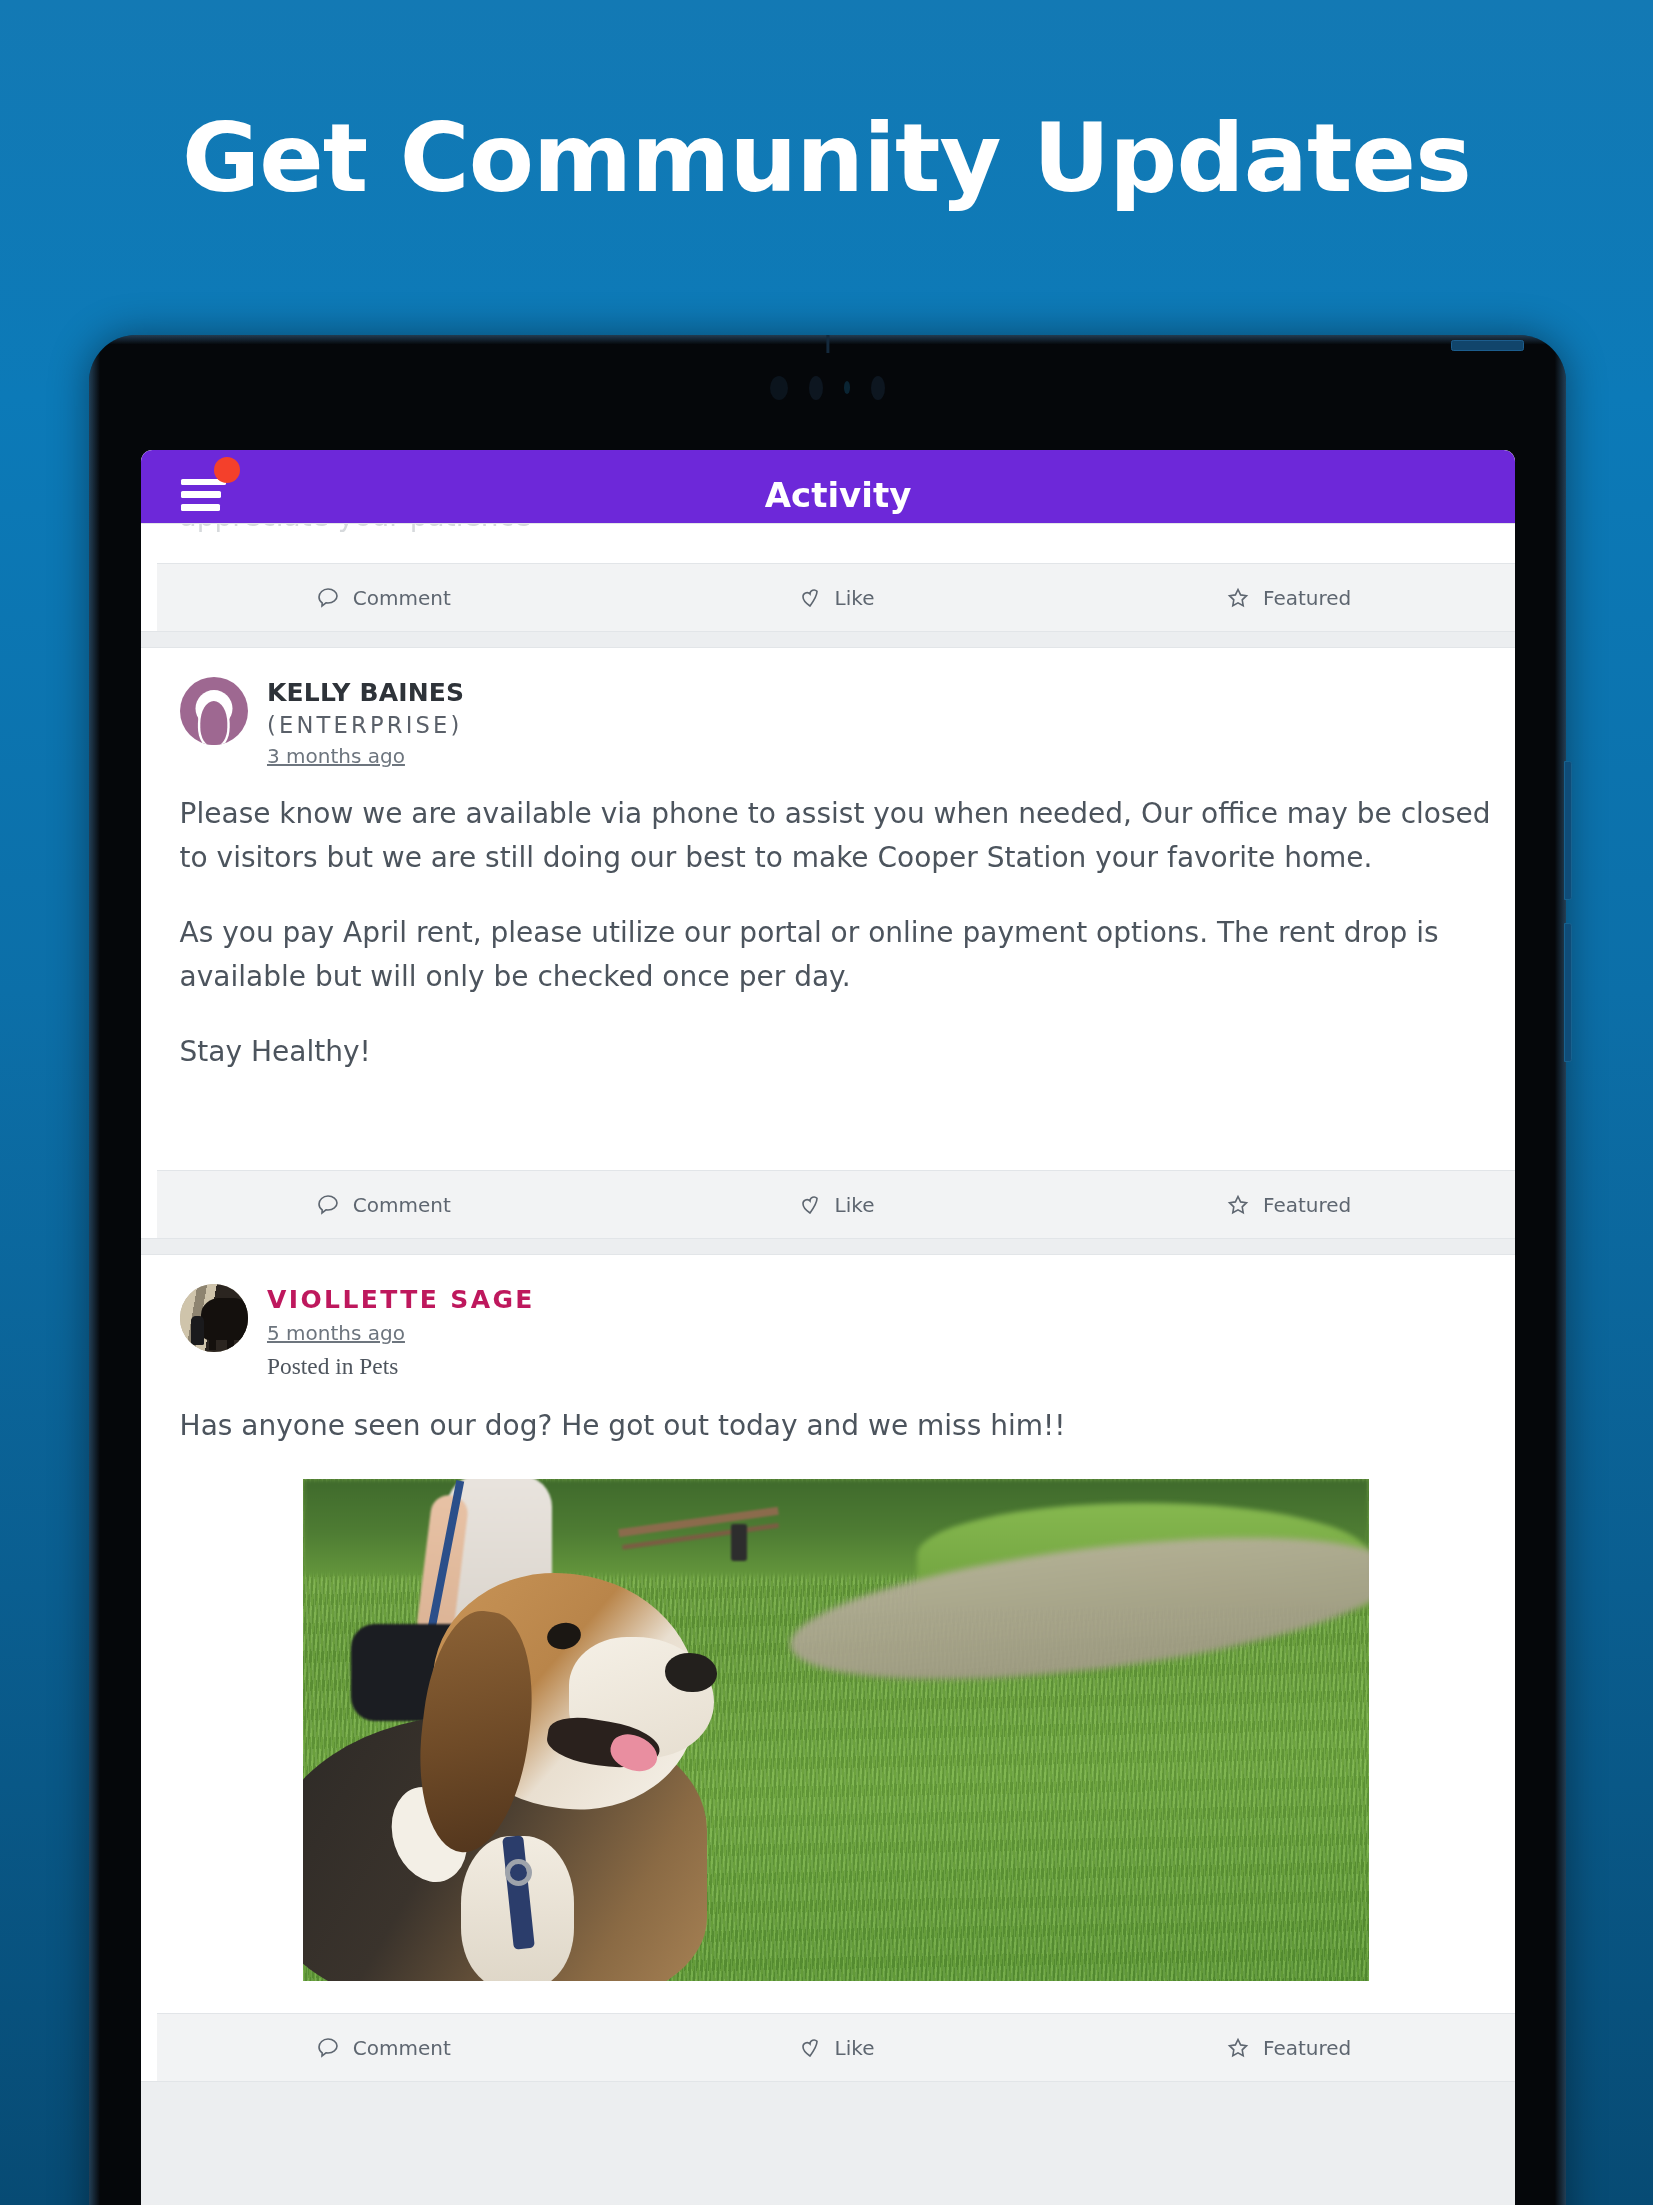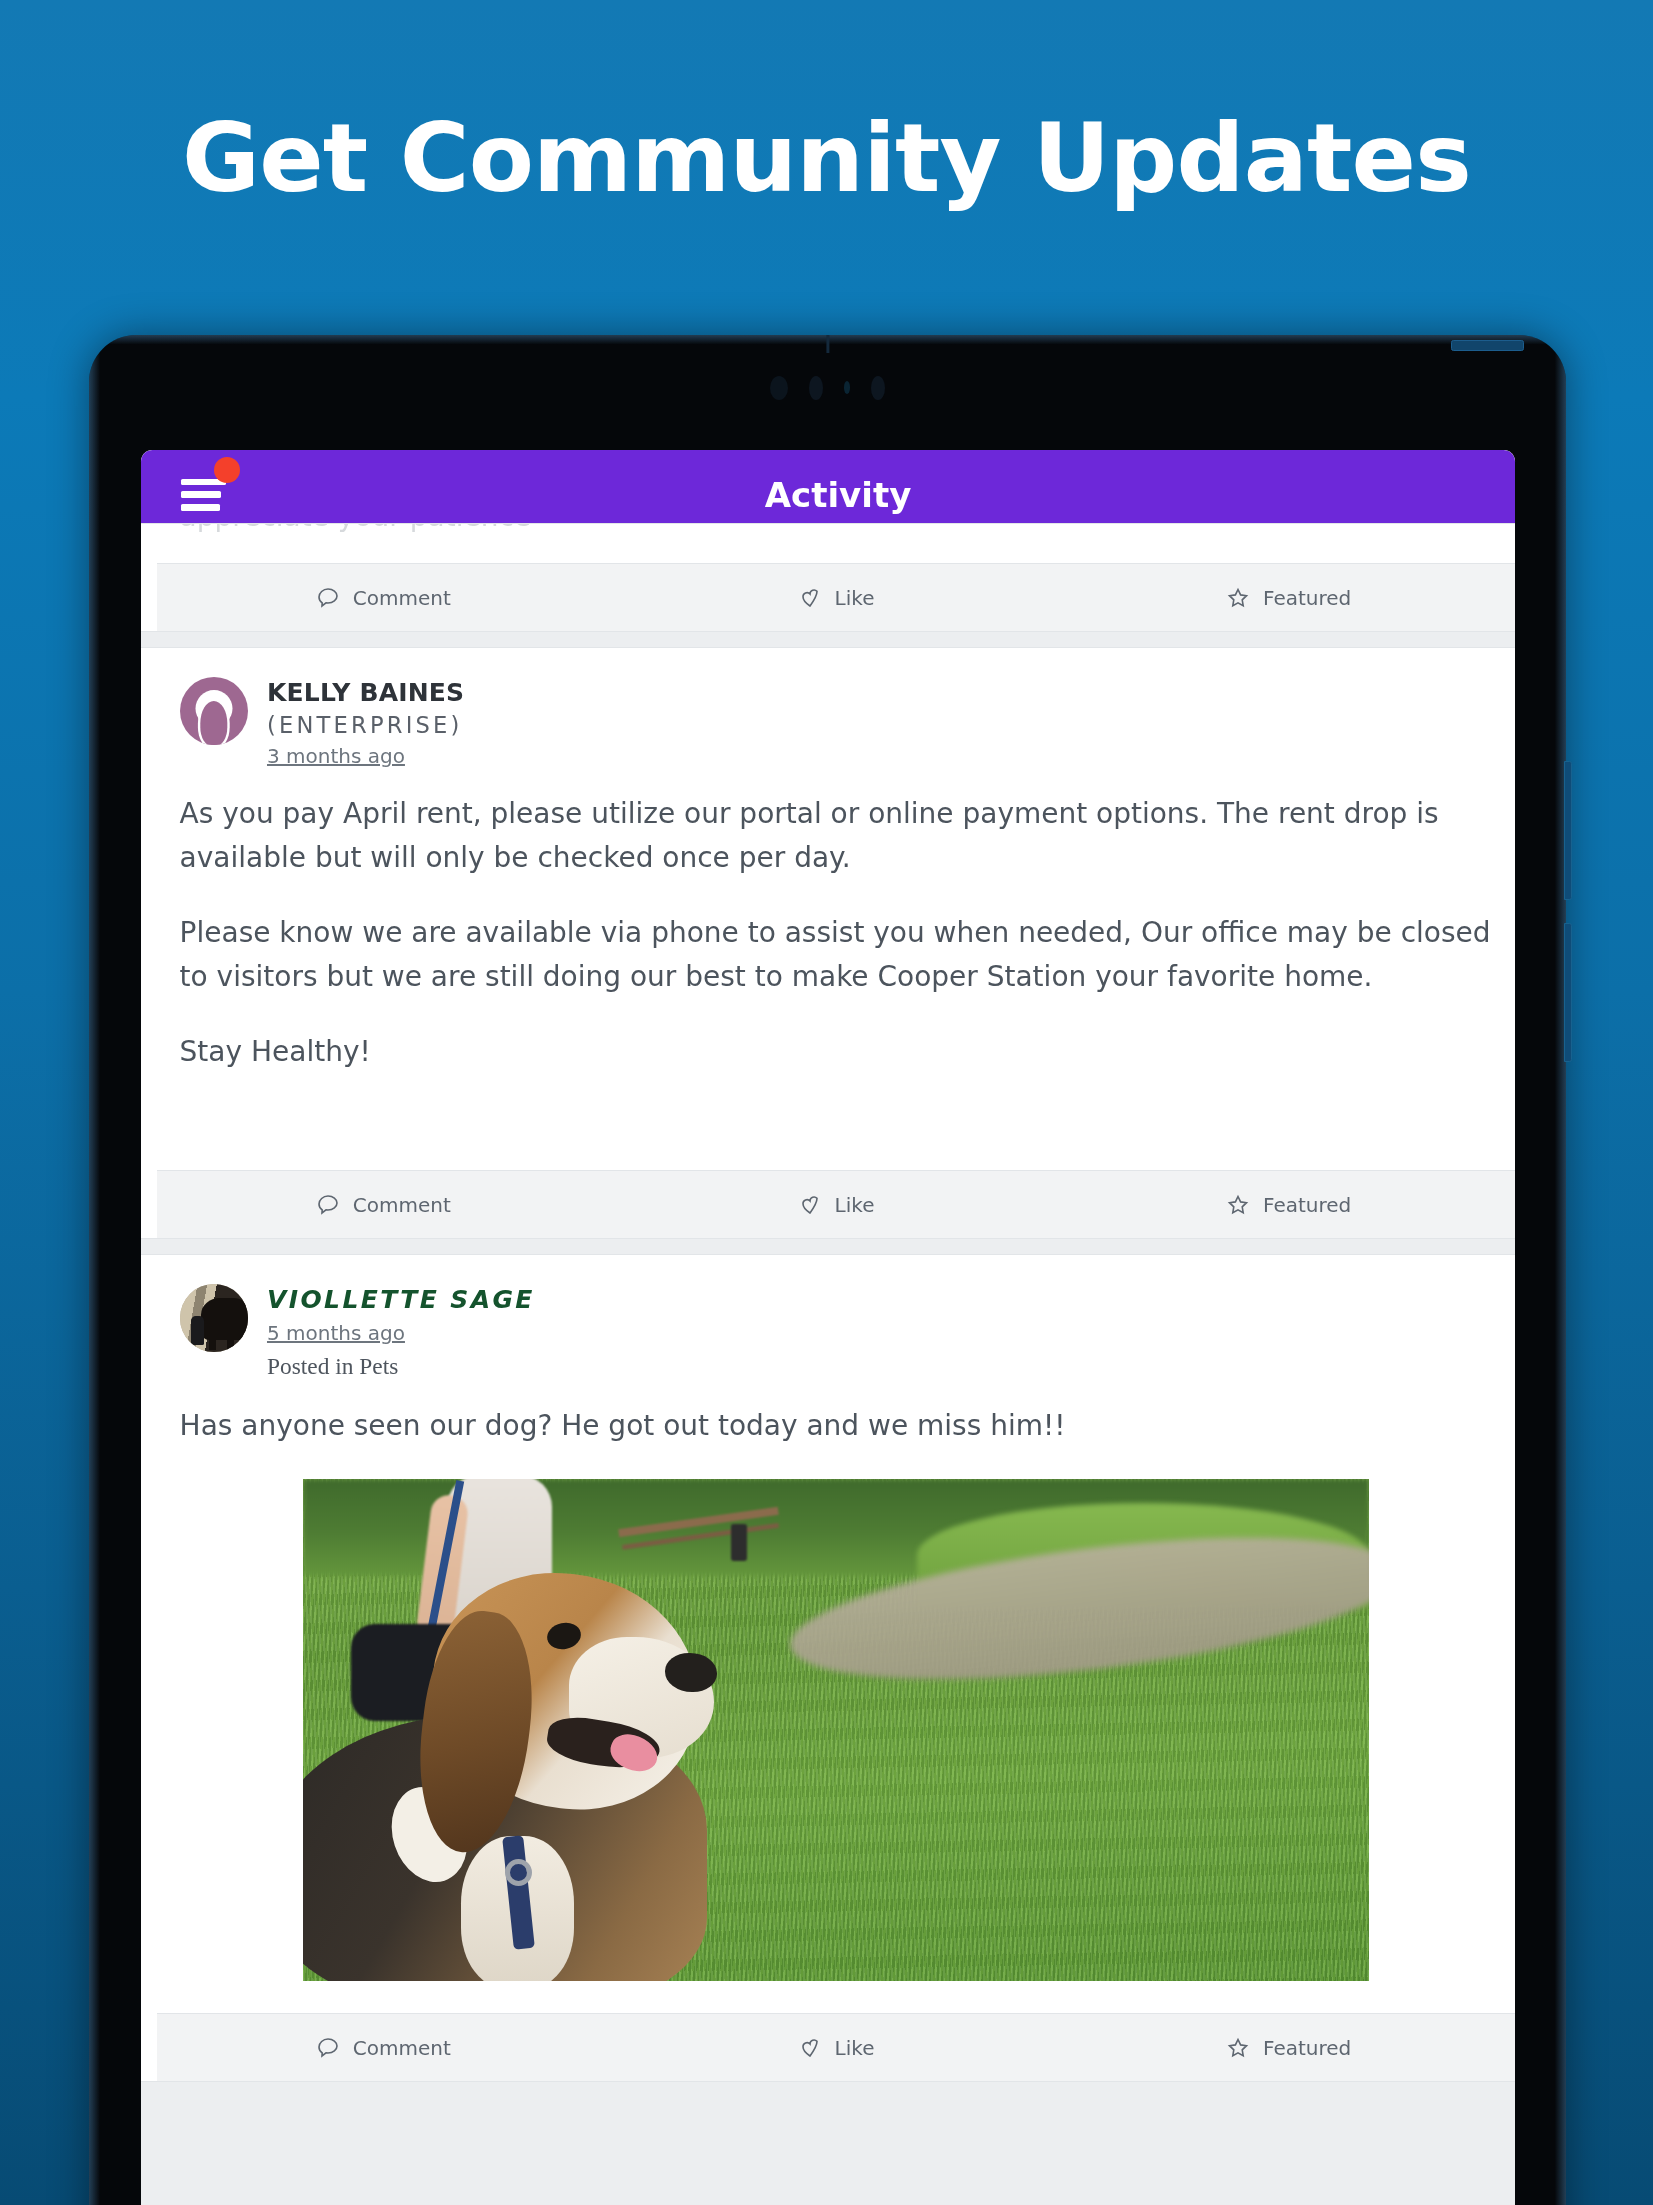--- a/index.html
+++ b/index.html
@@ -214,21 +214,21 @@
     background:#1a1a1c;
     border-radius:4.8px 4.8px 1.6px 1.6px;
   }
 
   .post-meta { padding-top:1.6px; }
   .author-name {
     font-size:25px; font-weight:bold;
     color:#2e3339; letter-spacing:0.2px;
     font-family:"DejaVu Sans", sans-serif;
   }
-  .author-name.muted { color:#14532d; letter-spacing:2.4px; font-weight:bold;font-style:italic; }
+  .author-name.muted { color:#be185d; letter-spacing:2.4px; font-weight:bold; }
   .author-sub {
     font-size:22.6px; color:#5a6069;
     letter-spacing:3.2px; margin-top:4.8px;
     font-family:"DejaVu Sans", sans-serif;
   }
   .post-time {
     font-size:20px; color:#6d757e; margin-top:6.5px;
     font-family:"DejaVu Sans", sans-serif;
     text-decoration:underline;
   }
@@ -496,22 +496,22 @@
       <div class="card">
         <div class="post-head">
           <div class="avatar kelly"></div>
           <div class="post-meta">
             <div class="author-name">KELLY BAINES</div>
             <div class="author-sub">(ENTERPRISE)</div>
             <div class="post-time">3 months ago</div>
           </div>
         </div>
         <div class="post-text">
+          <p>Please know we are available via phone to assist you when needed, Our office may be closed to visitors but we are still doing our best to make Cooper Station your favorite home.</p>
           <p>As you pay April rent, please utilize our portal or online payment options. The rent drop is available but will only be checked once per day.</p>
-          <p>Please know we are available via phone to assist you when needed, Our office may be closed to visitors but we are still doing our best to make Cooper Station your favorite home.</p>
           <p>Stay Healthy!</p>
         </div>
         <div class="pad-bottom"></div>
         <div class="actions">
           <div class="action">
             <svg width="24" height="24" viewBox="0 0 24 24" fill="none" stroke="#5e6670" stroke-width="1.6">
               <path d="M12 3c5 0 9 3.1 9 7s-4 7-9 7c-.7 0-1.4-.06-2-.17L6 20l.2-3.2C4.2 15.5 3 13.4 3 11c0-3.9 4-8 9-8z"></path>
             </svg>
             <span>Comment</span>
           </div>

